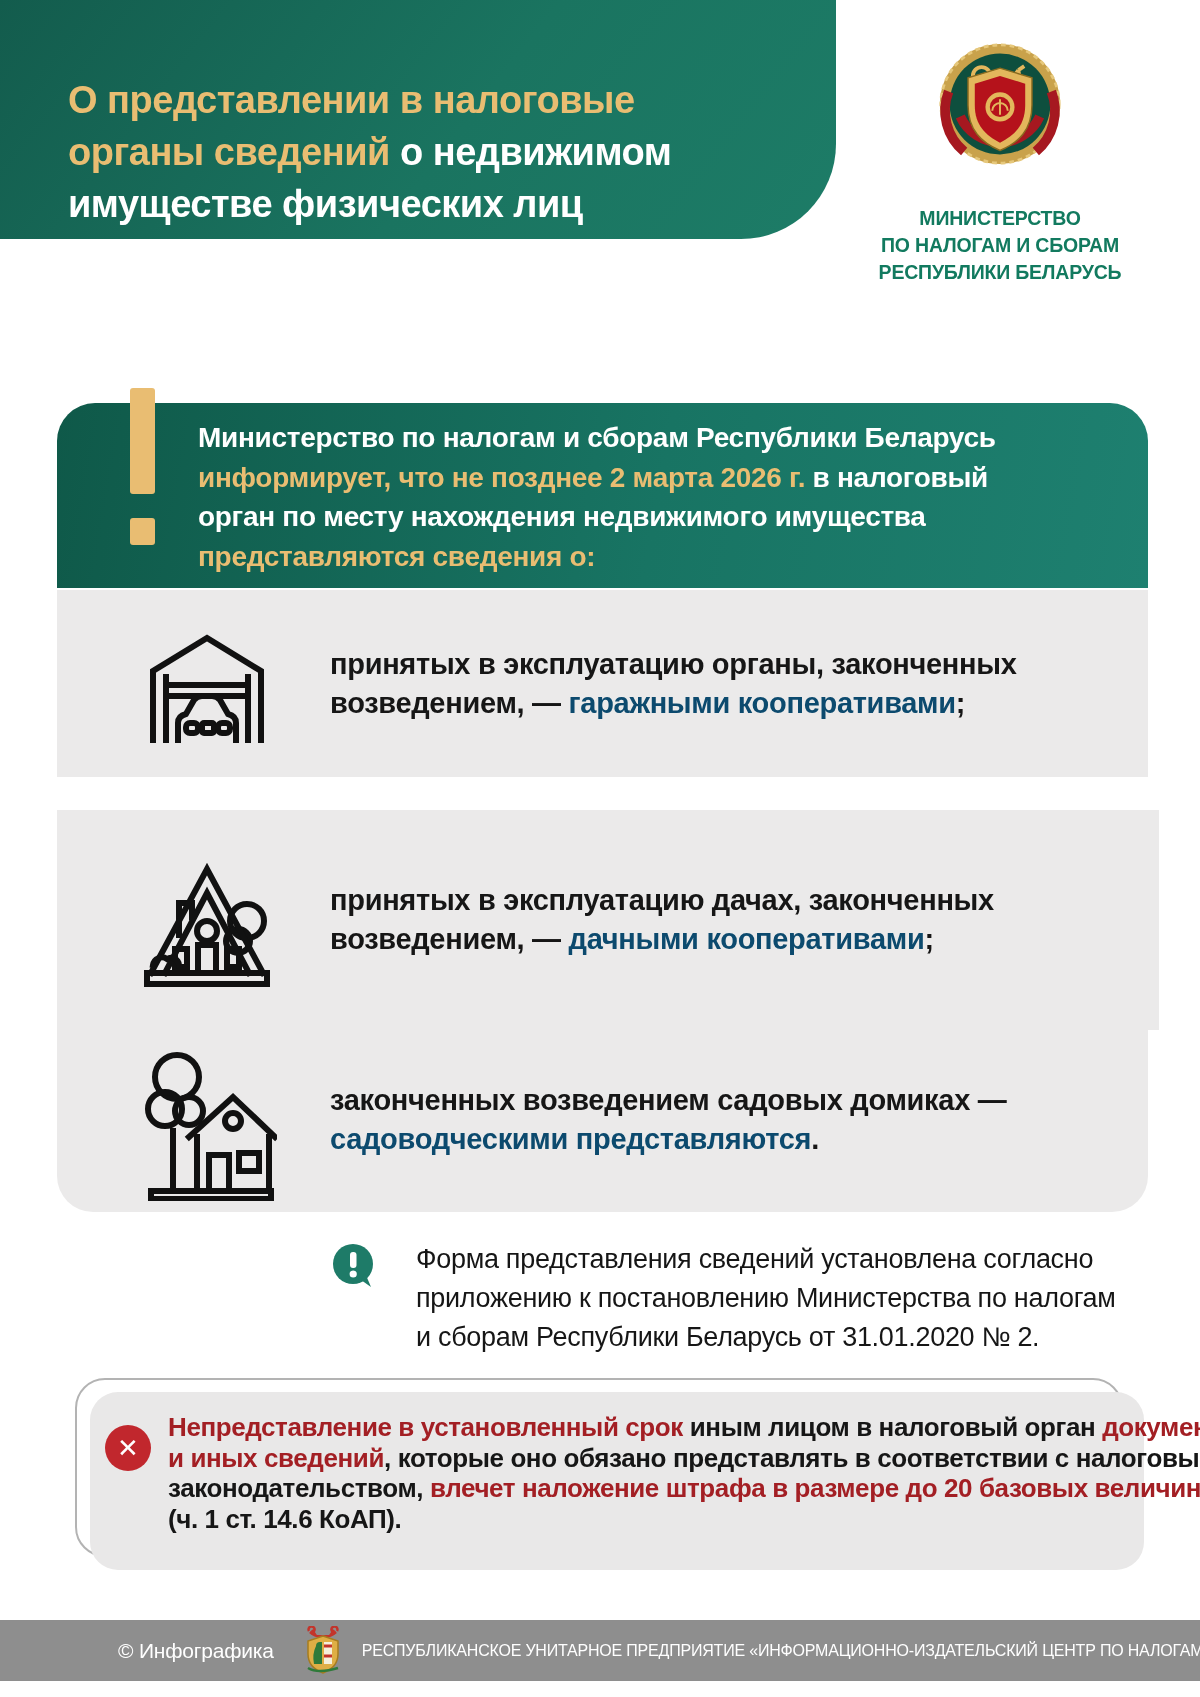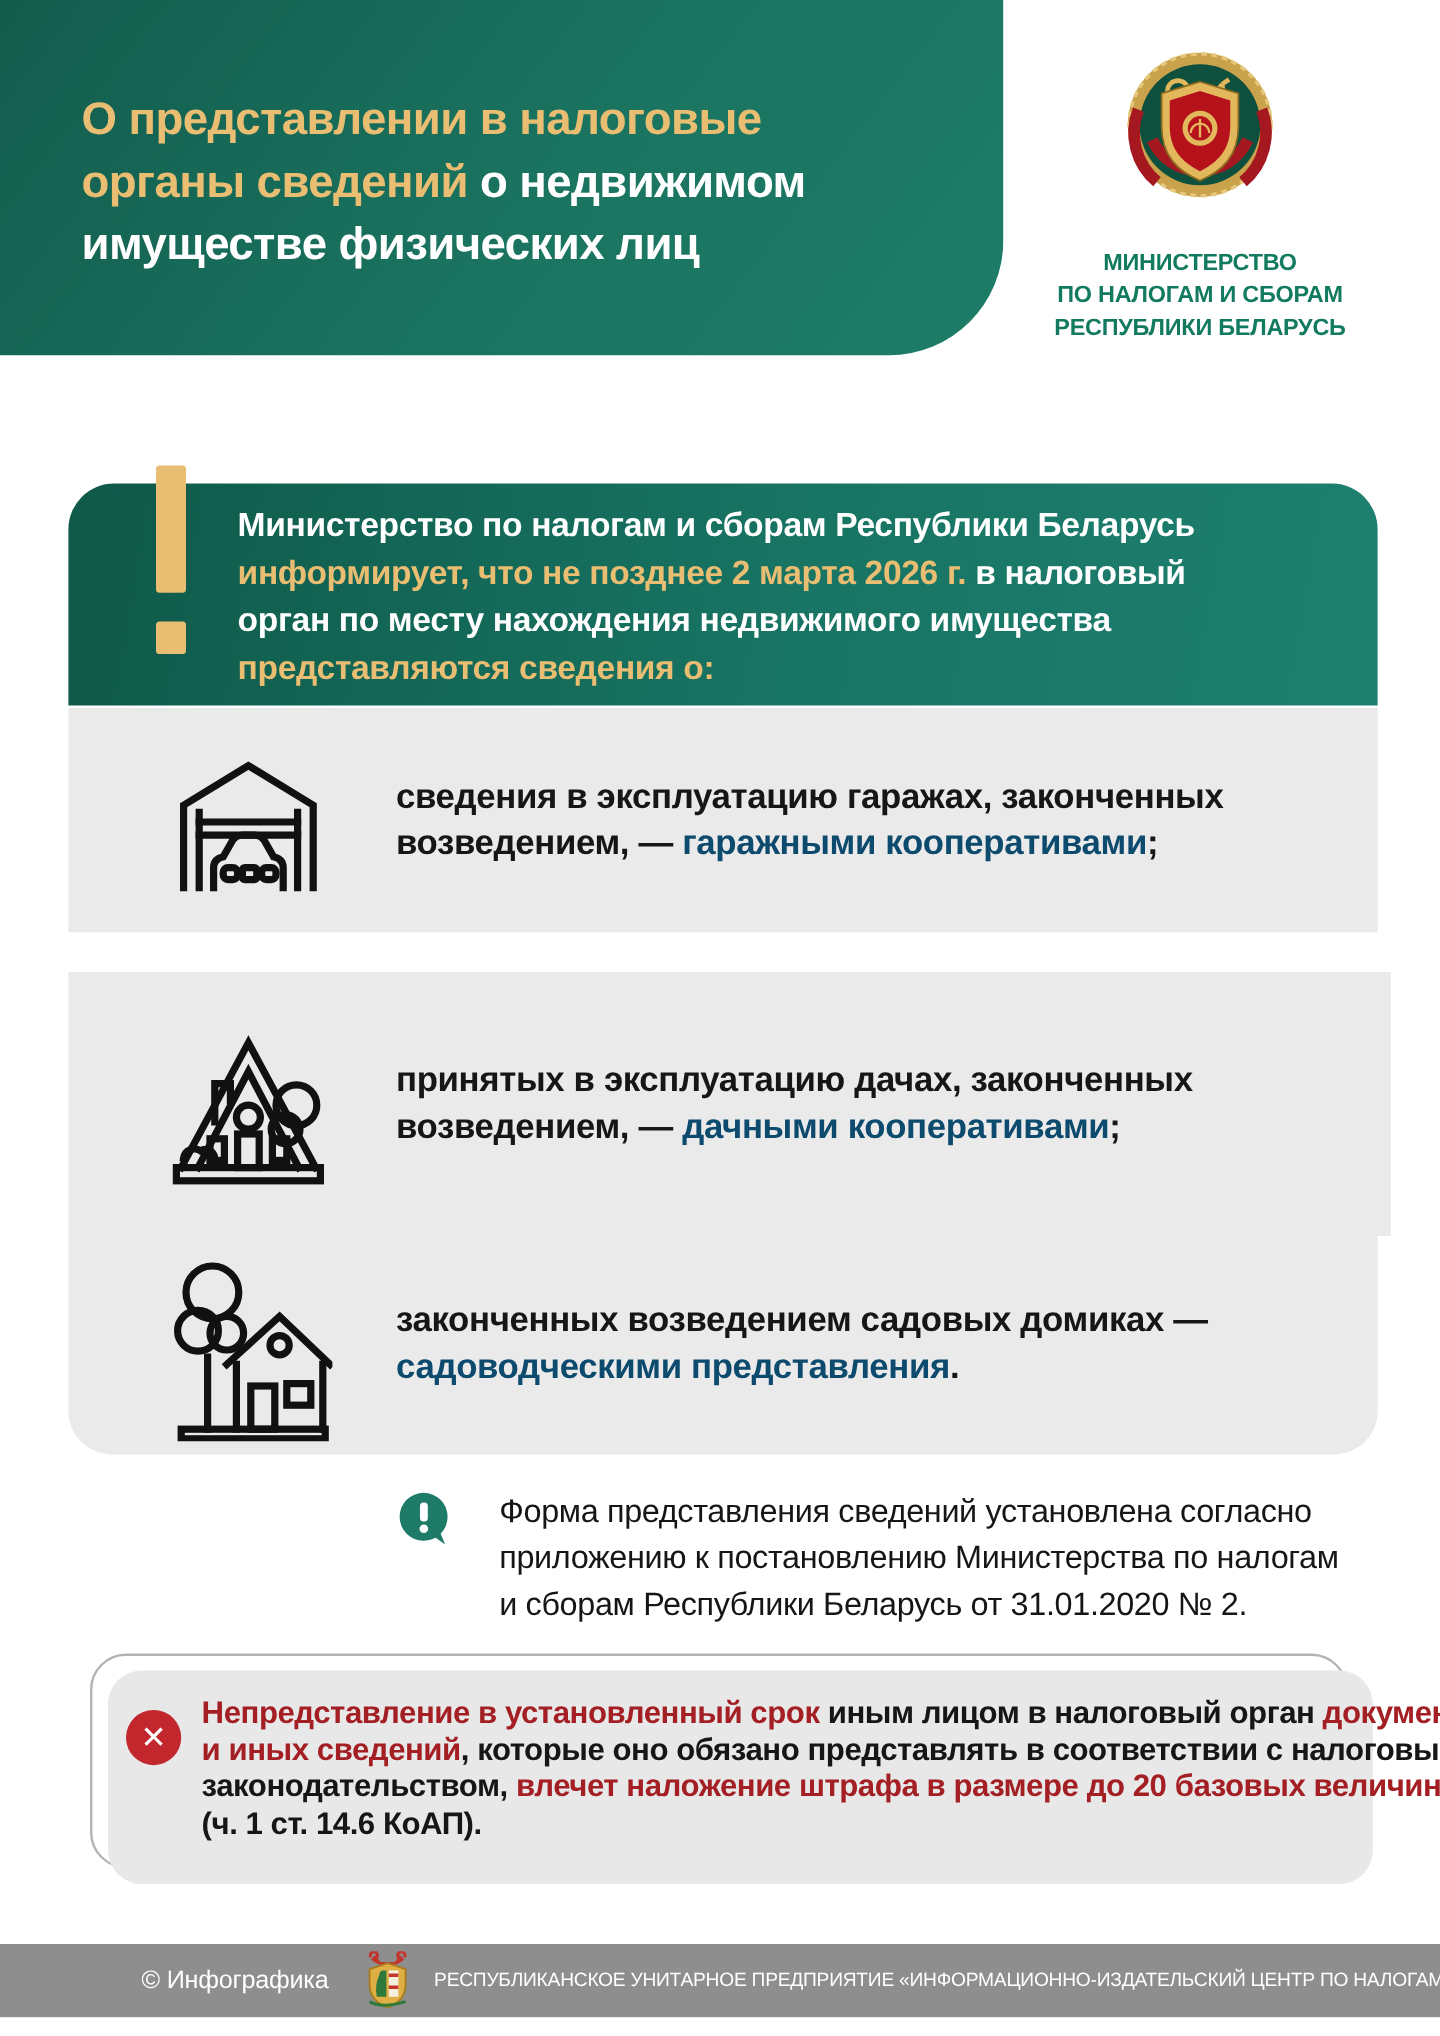--- a/index.html
+++ b/index.html
@@ -2,21 +2,21 @@
 <html><head>
 <meta charset="utf-8">
 <style>
   html,body{margin:0;padding:0;}
   body{
     width:1200px;height:1697px;position:relative;background:#ffffff;
     font-family:"Liberation Sans","DejaVu Sans",sans-serif;overflow:hidden;
   }
   
   .header{
-    position:absolute;left:0;top:0;width:836px;height:296px;
+    position:absolute;left:0;top:0;width:836px;height:239px;
     background:linear-gradient(128deg,#135c4d 0%,#1a7460 55%,#1d7c67 100%);
     border-bottom-right-radius:95px;
   }
   .page-title{
     position:absolute;left:68px;top:74px;
     font-size:38px;font-weight:bold;line-height:52px;letter-spacing:-.5px;
   }
   .page-title .line{white-space:nowrap;}
   .c-yellow{color:#e9bd72;}
   .c-white{color:#ffffff;}
@@ -148,21 +148,21 @@
       <path class="icon-stroke" d="M8,115 V46 L62,13 L116,46 V115"></path>
       <path class="icon-stroke" d="M21,115 V52 M103,115 V52"></path>
       <path class="icon-stroke" d="M21,60 H103 M21,71 H103"></path>
       <path class="icon-stroke" d="M33,115 V98 q0,-7 8,-9 l8,-14 q3,-4 8,-4 h10 q5,0 8,4 l8,14 q8,2 8,9 v17"></path>
       <rect class="icon-stroke" x="41" y="98" width="12" height="10" rx="4"></rect>
       <rect class="icon-stroke" x="57" y="98" width="12" height="10" rx="2"></rect>
       <rect class="icon-stroke" x="73" y="98" width="12" height="10" rx="4"></rect>
     </svg>
   </div>
   <div class="row-text">
-      <div class="line"><span class="c-dark">сведения в эксплуатацию гаражах, законченных</span></div>
+      <div class="line"><span class="c-dark">принятых в эксплуатацию органы, законченных</span></div>
       <div class="line"><span class="c-dark">возведением, — </span><span class="c-teal">гаражными кооперативами</span><span class="c-dark">;</span></div>
     </div>
 </div>
 
 <div class="row row2">
   <div class="row-icon">
     <svg width="136" height="142" viewBox="0 0 136 142">
       <circle class="icon-stroke" cx="108" cy="72" r="17"></circle>
       <circle class="icon-stroke" cx="99" cy="92" r="12"></circle>
       <path class="icon-stroke" d="M40,86 V54 h13 v14"></path>
@@ -192,21 +192,21 @@
       <path class="icon-stroke" d="M52,98 L96,58 L138,98"></path>
       <path class="icon-stroke" d="M60,98 V152 M132,98 V152"></path>
       <circle class="icon-stroke" cx="96" cy="82" r="8"></circle>
       <rect class="icon-stroke" x="72" y="116" width="20" height="36"></rect>
       <rect class="icon-stroke" x="102" y="114" width="20" height="18"></rect>
       <rect class="icon-stroke" x="14" y="152" width="120" height="8"></rect>
     </svg>
   </div>
   <div class="row-text">
       <div class="line"><span class="c-dark">законченных возведением садовых домиках —</span></div>
-      <div class="line"><span class="c-teal">садоводческими представления</span><span class="c-dark">.</span></div>
+      <div class="line"><span class="c-teal">садоводческими представляются</span><span class="c-dark">.</span></div>
     </div>
 </div>
 
 <div class="note-icon">
   <svg width="48" height="50" viewBox="0 0 48 50">
     <circle cx="22" cy="21" r="20" fill="#1e7b68"></circle>
     <path d="M30,37 L40,44 L34,30 Z" fill="#1e7b68"></path>
     <rect x="19" y="9" width="6.5" height="16" rx="3" fill="#ffffff"></rect>
     <circle cx="22.2" cy="31" r="3.6" fill="#ffffff"></circle>
   </svg>

